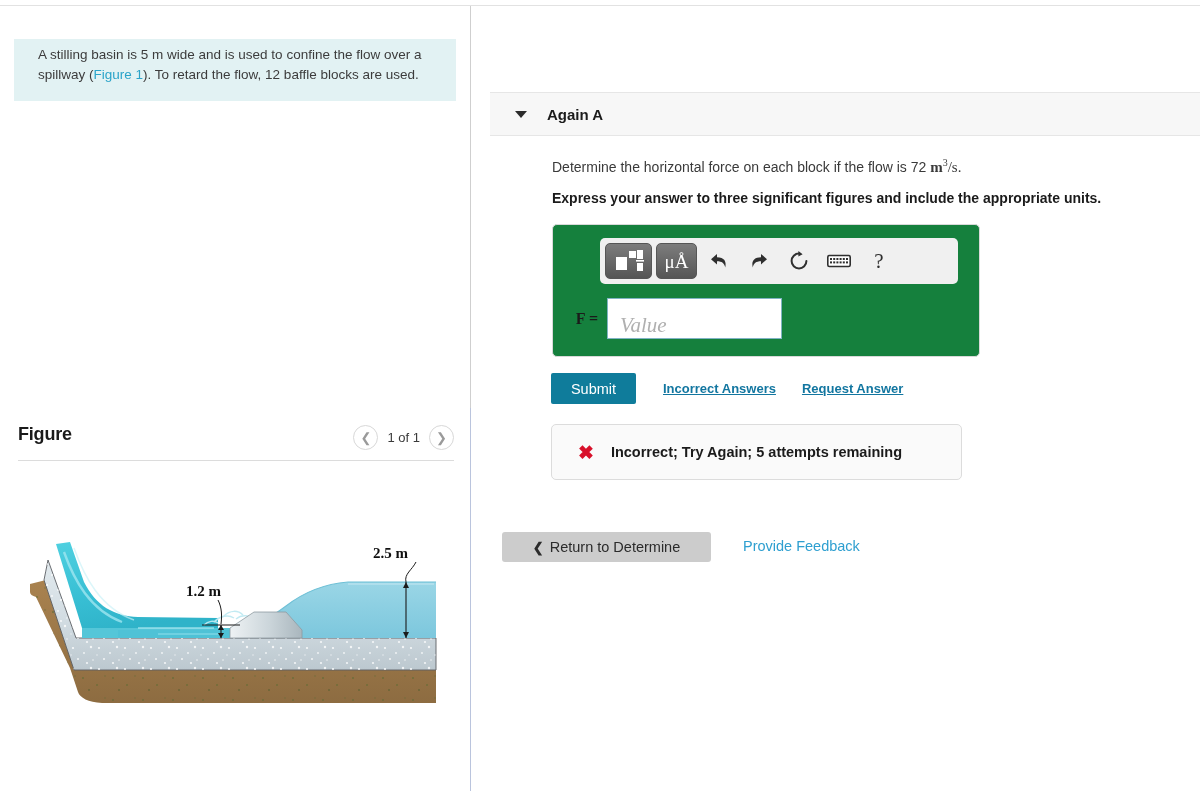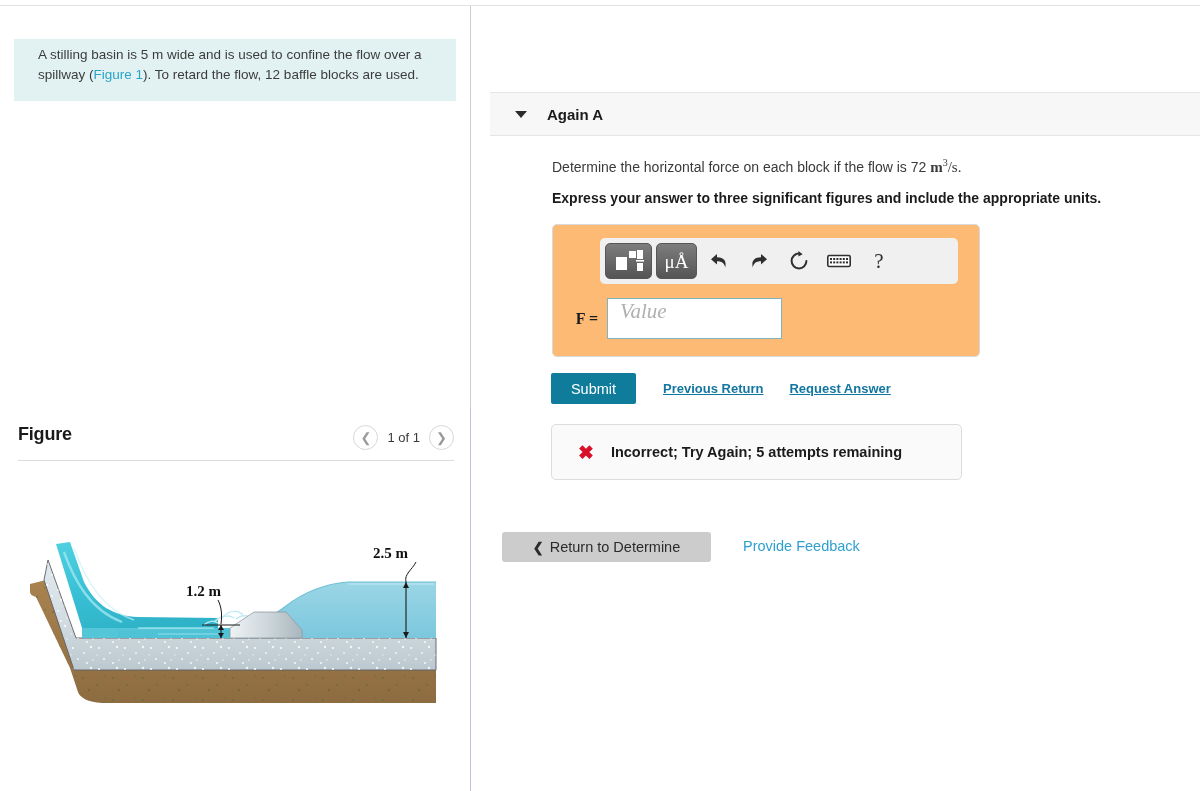--- a/index.html
+++ b/index.html
@@ -167,21 +167,21 @@
   }
   .mserif sup { font-size: 10px; }
 
   
   .answer-card {
     position: absolute;
     left: 552px; top: 224px;
     width: 428px; height: 133px;
     border: 1px solid #d9d9d9;
     border-radius: 5px;
-    background: #fdba74;
+    background: #15803d;
     box-sizing: border-box;
   }
   .mathbar {
     position: absolute;
     left: 47px; top: 13px;
     width: 358px; height: 46px;
     background: #f0f0f0;
     border-radius: 5px;
     display: flex;
     align-items: center;
@@ -236,21 +236,21 @@
     font-weight: bold;
     color: #1b1b1b;
     box-sizing: border-box;
   }
   .fld {
     height: 41px;
     border: 1px solid #7fb3c4;
     background: #fff;
     box-sizing: border-box;
     display: flex;
-    align-items: flex-start;
+    align-items: flex-end;
     padding-left: 12px;
     cursor: text;
   }
   .fld-value { width: 175px; }
   .fld-units { width: 175px; margin-left: 3px; }
   .ph {
     font-family: "Liberation Serif", serif;
     font-style: italic;
     font-size: 21px;
     color: #b0b0b0;
@@ -528,21 +528,21 @@
   <div class="fieldrow">
     <div class="flabel">F =</div>
     <div class="fld fld-value">
       <span class="ph">Value</span>
     </div>
   </div>
 </div>
 
 <div class="submit-row">
   <button class="submit-btn">Submit</button>
-  <a class="link-a">Previous Return</a>
+  <a class="link-a">Incorrect Answers</a>
   <a class="link-a second">Request Answer</a>
 </div>
 
 <div class="feedback">
   <div class="x-ico">✖</div>
   <div class="fb-text">Incorrect; Try Again; 5 attempts remaining</div>
 </div>
 
 <button class="return-btn">
   <span class="chev">❮</span>

